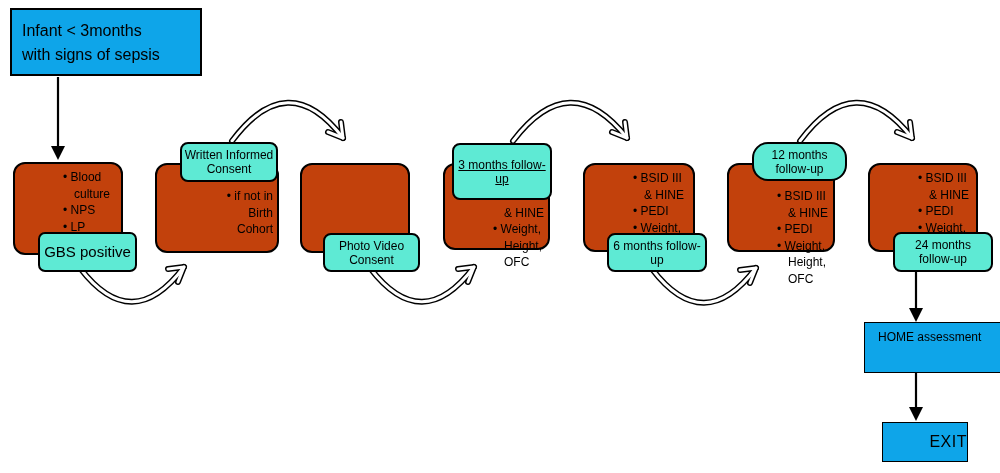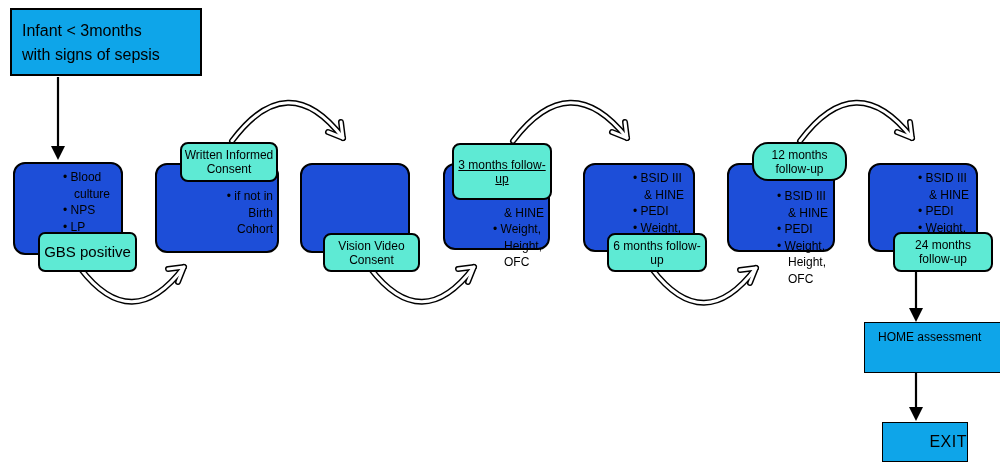--- a/index.html
+++ b/index.html
@@ -7,21 +7,21 @@
     position:relative; width:1000px; height:473px; background:#ffffff;
     font-family:"Liberation Sans","DejaVu Sans",sans-serif; color:#000;
     overflow:hidden;
   }
   .arrows { position:absolute; left:0; top:0; width:1000px; height:473px; }
   .rect {
     position:absolute; background:#0ea5e9; border:2px solid #000;
     box-sizing:border-box;
   }
   .bigbox {
-    position:absolute; background:#1d4ed8; border:2px solid #000;
+    position:absolute; background:#c2410c; border:2px solid #000;
     border-radius:12px; box-sizing:border-box;
   }
   .labelbox {
     position:absolute; background:#5eead4; border:2.5px solid #000;
     border-radius:8px; box-sizing:border-box;
     display:flex; flex-direction:column; justify-content:center; align-items:center;
     text-align:center; font-size:12px; line-height:14px; padding:0 1px;
   }
   .labelbox.lg { font-size:15px;border-radius:7px; }
   .labelbox div { white-space:nowrap; }
@@ -123,21 +123,21 @@
         <li>if not in Birth Cohort</li>
       </ul>
   </div>
   <div class="labelbox" style="left:180px; top:142px; width:98px; height:40px;">
       <div>Written Informed</div>
       <div>Consent</div>
     </div>
 
   <div class="bigbox" style="left:300px; top:163px; width:110px; height:90px;"></div>
   <div class="labelbox" style="left:323px; top:233px; width:97px; height:39px;">
-      <div>Vision Video</div>
+      <div>Photo Video</div>
       <div>Consent</div>
     </div>
 
   <div class="bigbox pad-top" style="left:443px; top:163px; width:107px; height:87px;">
     <ul class="bullets">
         <li>Prechtl &amp; HINE</li>
         <li>Weight, Height, OFC</li>
       </ul>
   </div>
   <div class="labelbox" style="left:452px; top:143px; width:100px; height:57px;text-decoration:underline;">

